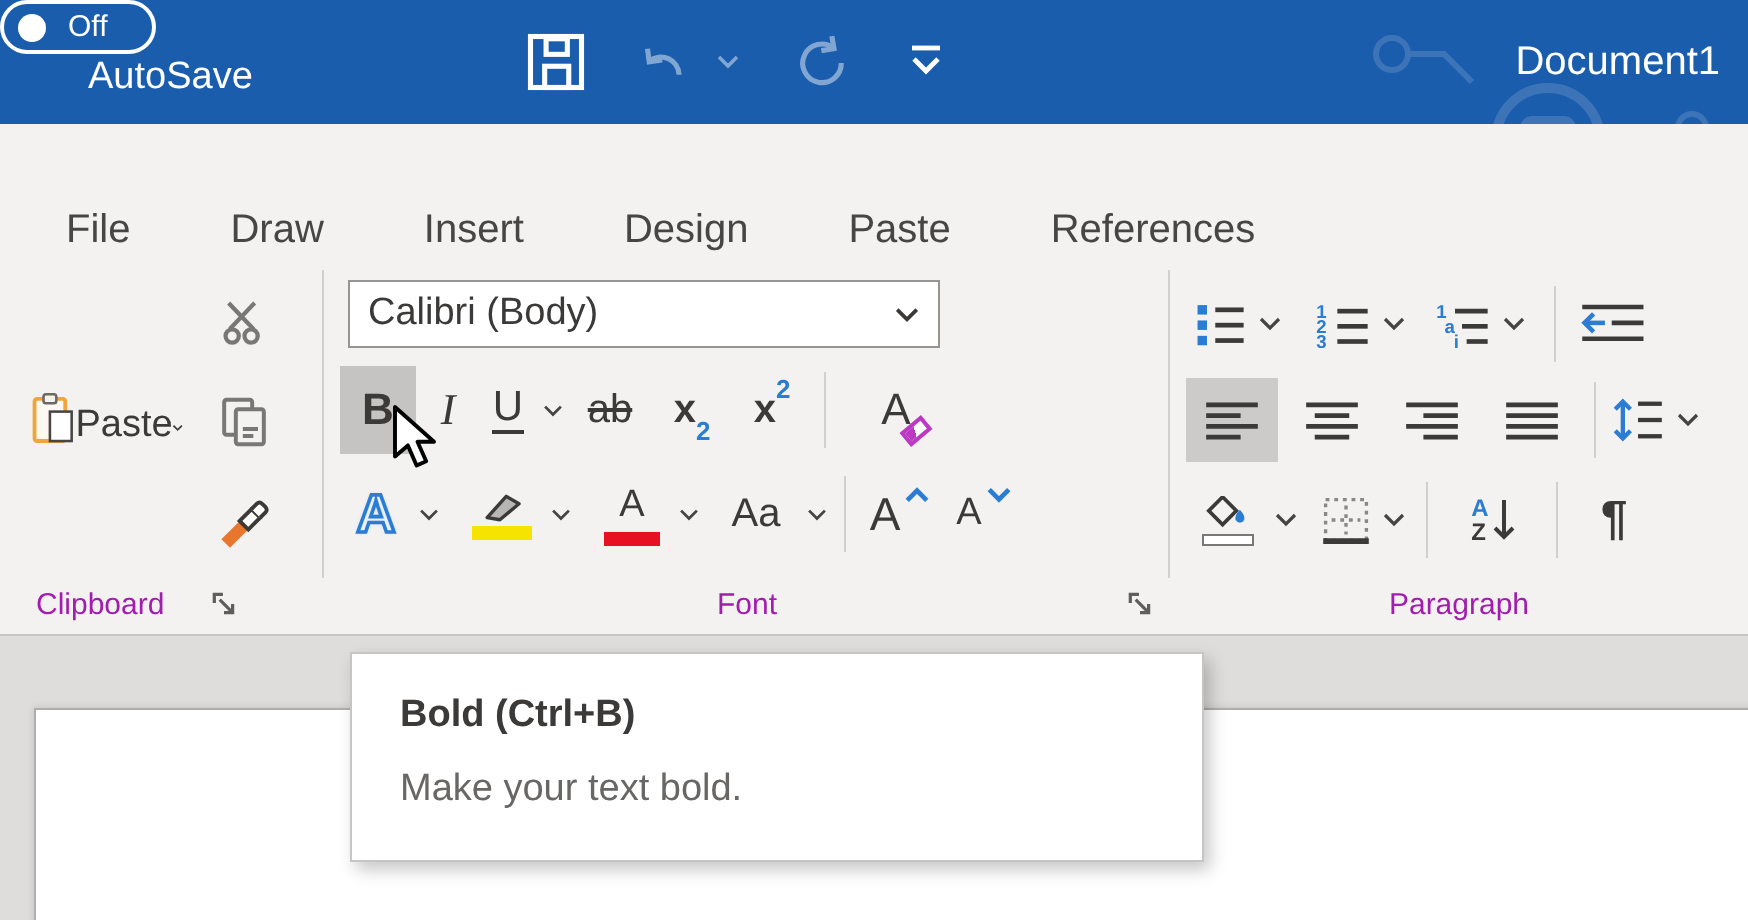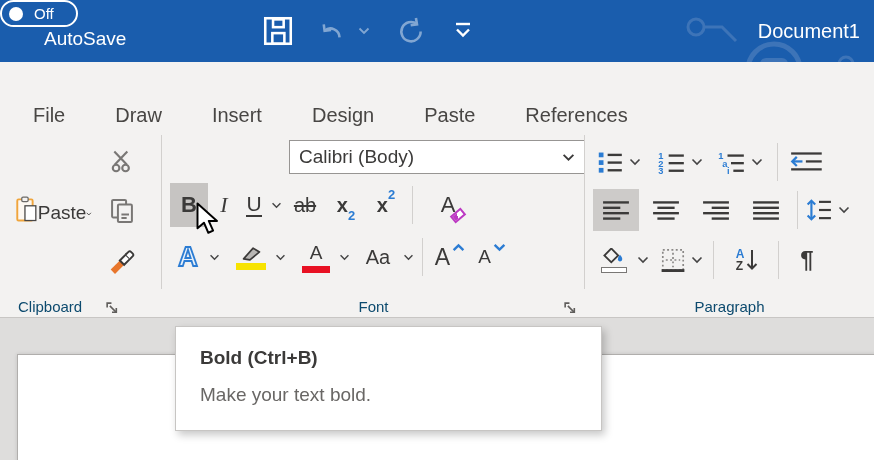--- a/index.html
+++ b/index.html
@@ -20,31 +20,31 @@
   
   .tabrow { position:absolute; left:0; top:62px; width:874px; height:65px; background:#f3f2f1; display:flex; align-items:flex-end; padding-left:8px; }
   .tab { position:relative; display:flex; align-items:center; padding:0 25px; font-size:20px; color:#484644; cursor:pointer; }
   .tab.active { font-weight:bold; color:#323130; }
   .tab.active::after { content:""; position:absolute; left:19px; right:19px; bottom:5px; height:6px; background:#185abd; }
 
   
   .ribbon { position:absolute; left:0; top:127px; width:874px; height:191px; background:#f3f2f1; border-bottom:1px solid #c8c6c4; }
   .group { position:absolute; top:0; height:190px; }
   .group-divider { position:absolute; top:8px; bottom:28px; width:1px; background:#d2d0ce; }
-  .group-footer { position:absolute; left:0; right:0; bottom:2px; height:26px; display:flex; align-items:flex-end; color:#0c4a6e; font-size:15px; }
+  .group-footer { position:absolute; left:0; right:0; bottom:2px; height:26px; display:flex; align-items:center; color:#a21caf; font-size:15px; }
   .launcher { width:15px; height:15px; display:flex; align-items:center; justify-content:center; cursor:pointer; }
 
   .g-clipboard { left:0; width:162px; }
   .paste-btn { position:absolute; left:16px; top:8px; width:76px; height:148px; display:flex; flex-direction:row; align-items:center; cursor:pointer; }
   .paste-label { font-size:19px; color:#3b3a39; margin-top:8px; }
   .mini-col { position:absolute; left:100px; top:12px; width:44px; display:flex; flex-direction:column; gap:6px; }
   .mini-btn { width:44px; height:44px; display:flex; align-items:center; justify-content:center; cursor:pointer; }
 
   .g-font { left:162px; width:423px; }
-  .font-row1 { display:flex; gap:18px; margin:13px 0 0 12px;justify-content:flex-end; }
+  .font-row1 { display:flex; gap:18px; margin:13px 0 0 12px; }
   .combo { background:#fff; border:1px solid #979593; height:34px; display:flex; align-items:center; justify-content:space-between; padding:0 9px; font-size:19px; color:#3b3a39; cursor:pointer; }
   .combo-name { width:296px; }
   .combo-size { width:80px; }
   .btn-row { display:flex; align-items:center; margin-left:8px; }
   .font-row2 { margin-top:8px; height:46px; }
   .font-row3 { margin-top:6px; height:46px; }
   .rb { height:44px; display:flex; align-items:center; justify-content:center; cursor:pointer; color:#3b3a39; }
   .chev-btn { width:16px; height:44px; display:flex; align-items:center; justify-content:center; cursor:pointer; }
   .vdiv { width:1px; height:38px; background:#d2d0ce; margin:0 6px; }
   .b-bold { width:38px; font-size:22px; font-weight:bold; background:#c6c4c2; }

